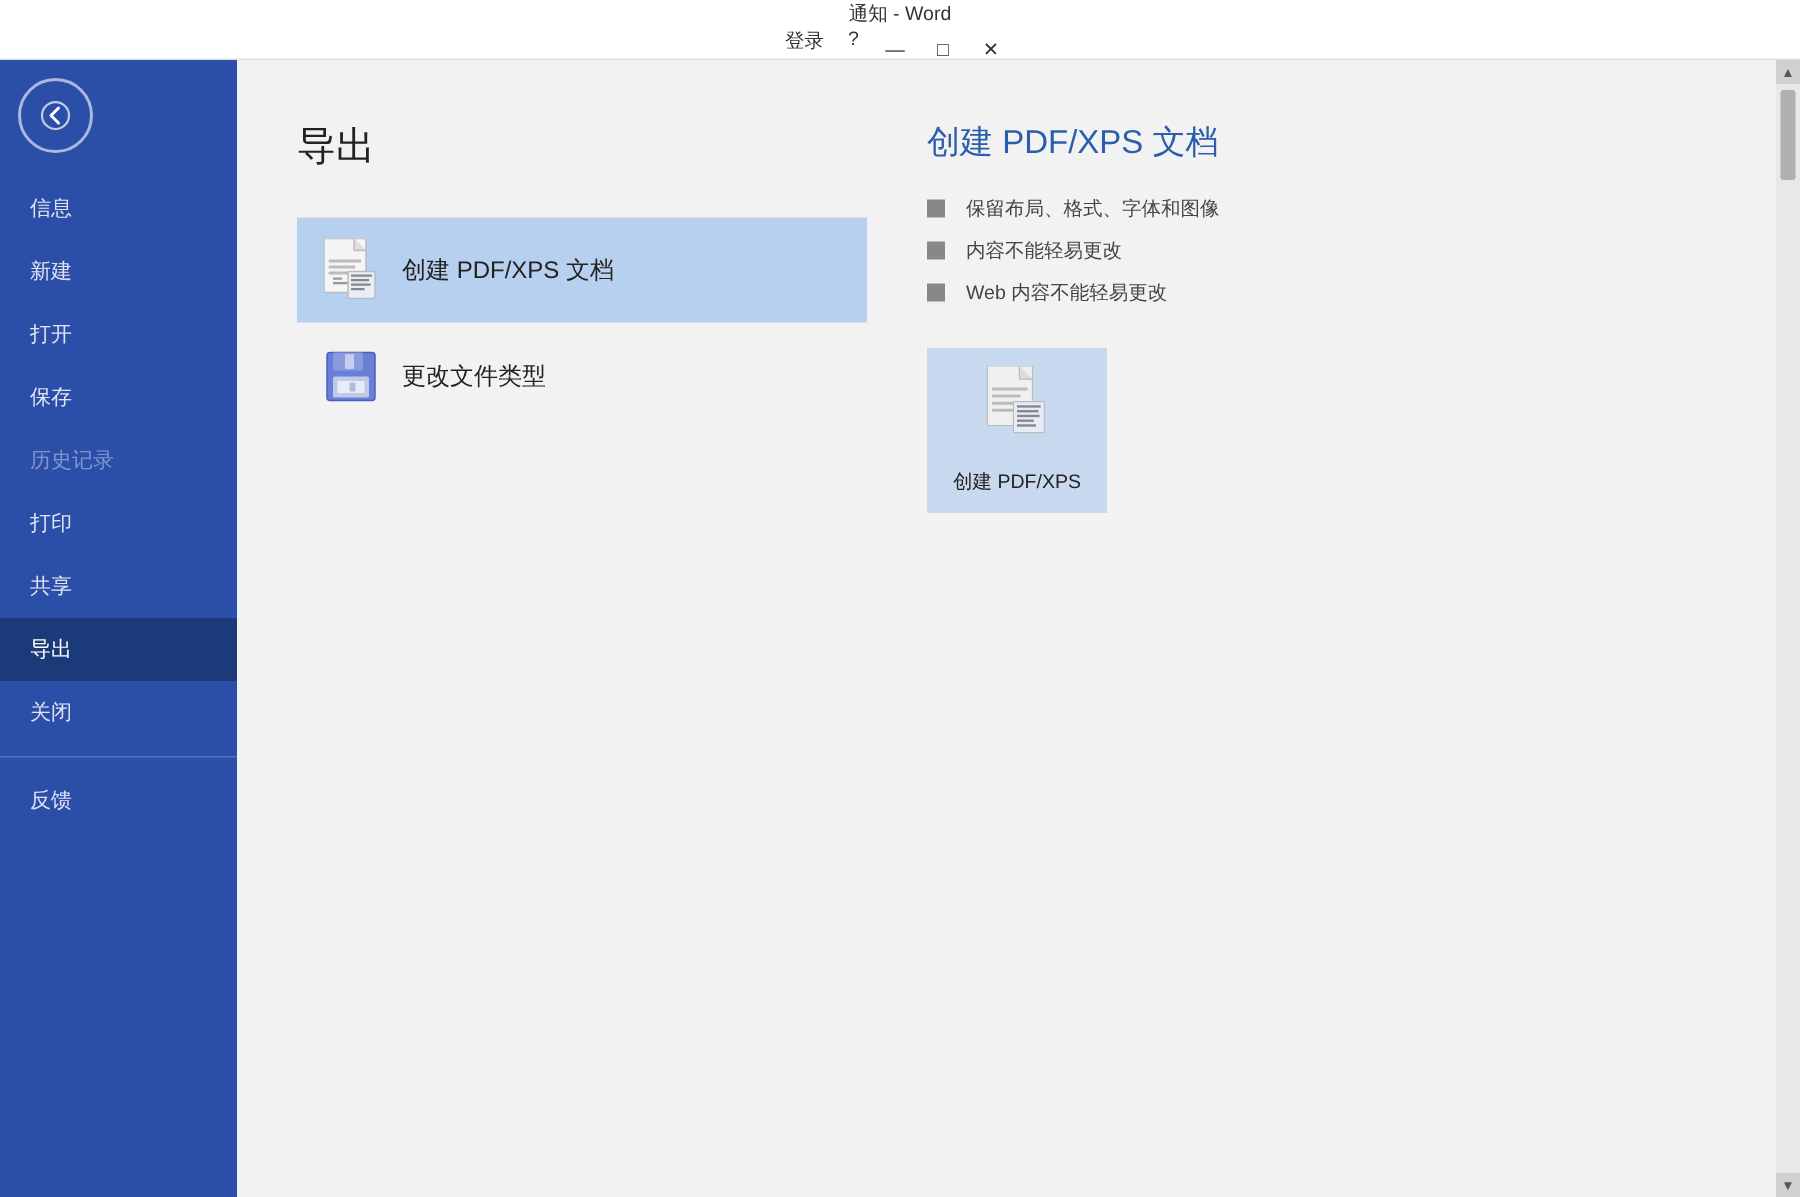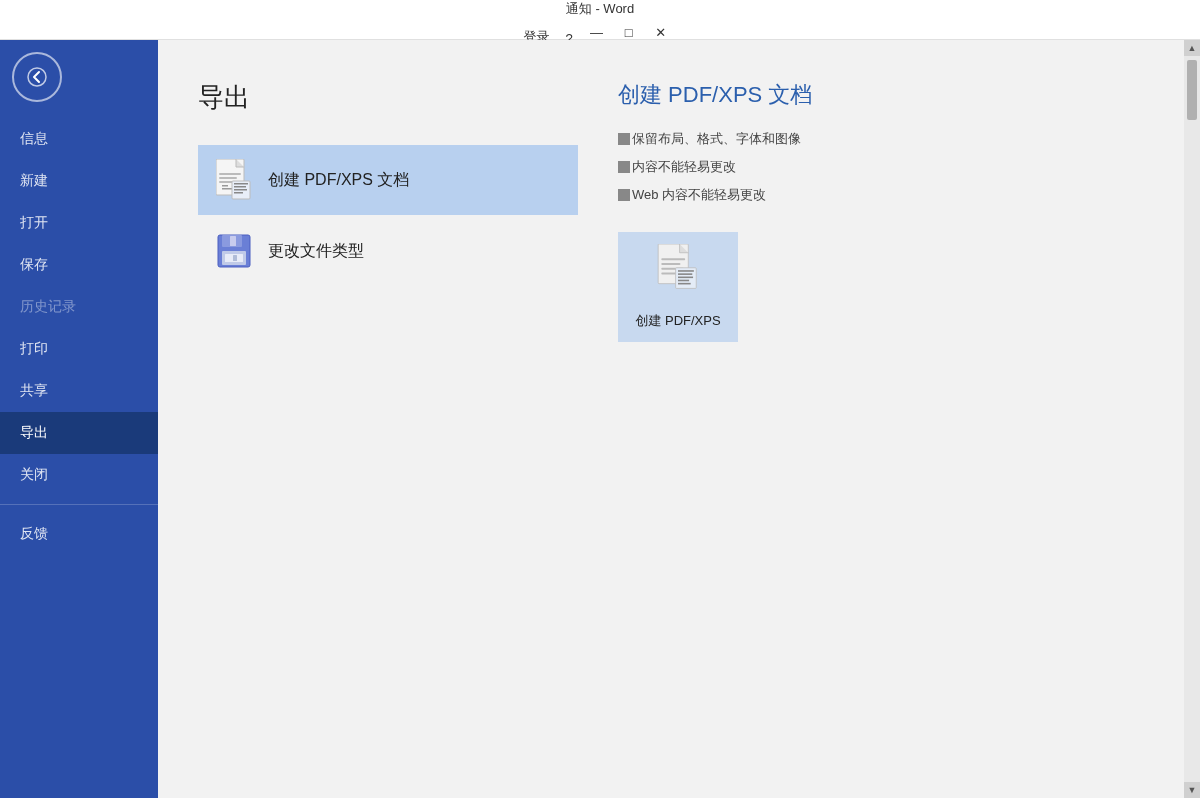--- a/index.html
+++ b/index.html
@@ -153,21 +153,21 @@
     .feature-list {
       list-style: none;
       margin-bottom: 28px;
     }
     .feature-list li {
       display: flex;
       align-items: center;
       font-size: 13px;
       color: #444;
       margin-bottom: 10px;
-      gap: 2px;
+      gap: 14px;
     }
     .feature-bullet {
       width: 12px;
       height: 12px;
       background: #888;
       display: inline-block;
       flex-shrink: 0;
     }
 
     
@@ -236,21 +236,21 @@
       width: 36px;
       height: 36px;
     }
   </style>
 </head>
 <body>
 
 <div class="titlebar">
   <span style="width:80px;"></span>
   <span class="titlebar-title">通知 - Word</span>
-  <div style="display:flex;align-items:flex-end;">
+  <div style="display:flex;align-items:flex-start;">
     <span class="titlebar-login">登录</span>
     <span class="titlebar-help">?</span>
     <button class="titlebar-btn">—</button>
     <button class="titlebar-btn">□</button>
     <button class="titlebar-btn close">✕</button>
   </div>
 </div>
 
 <div class="app-body">
 

